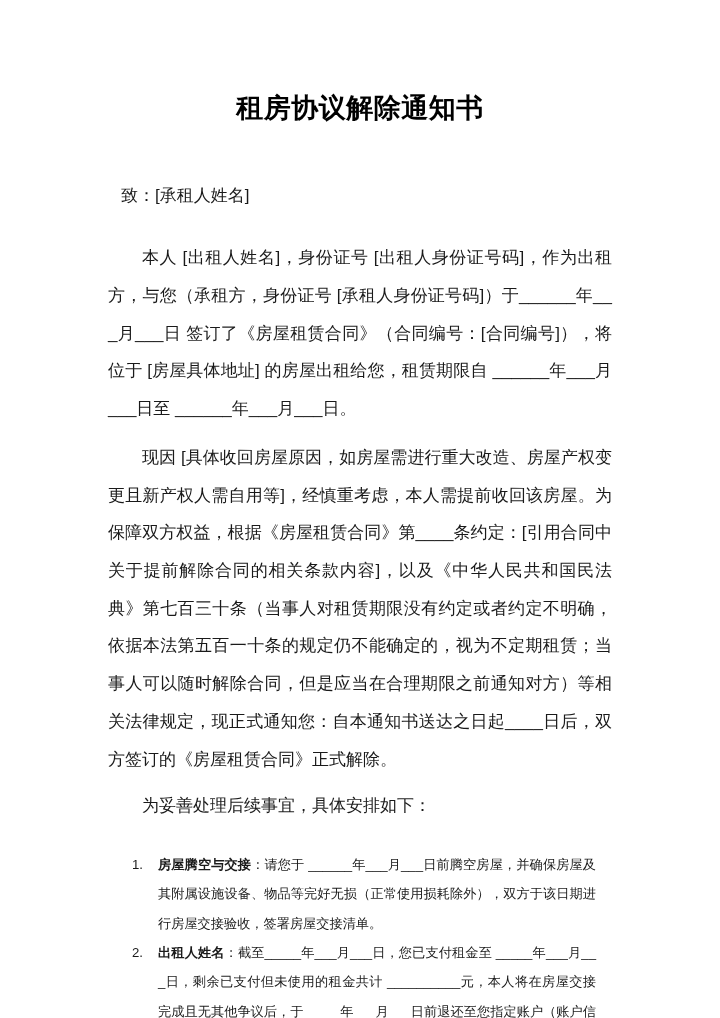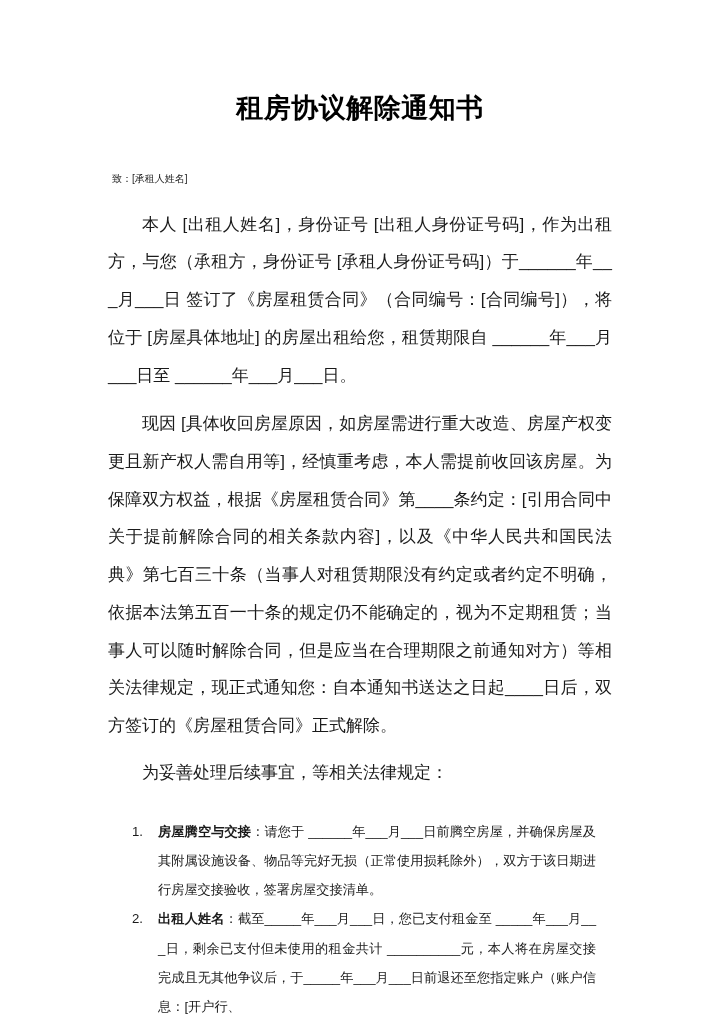--- a/index.html
+++ b/index.html
@@ -29,23 +29,23 @@
     padding-top: 92px;
     text-align: center;
     font-size: 27px;
     font-weight: bold;
     letter-spacing: 0.5px;
     line-height: 1.2;
     color: #000000;
   }
 
   .salutation {
-    margin: 4px;
+    margin: 13px;
     padding-top: 40px;
-    font-size: 10px;
+    font-size: 17px;
     line-height: 2.22;
     color: #1a1a1a;
   }
 
   p.body-para {
     margin: 0;
     padding-top: 11px;
     font-size: 17px;
     line-height: 2.22;
     text-align: justify;
@@ -97,21 +97,21 @@
 <div class="page">
 
   <h1 class="doc-title">租房协议解除通知书</h1>
 
   <p class="salutation">致：[承租人姓名]</p>
 
   <p class="body-para">本人 [出租人姓名]，身份证号 [出租人身份证号码]，作为出租方，与您（承租方，身份证号 [承租人身份证号码]）于______年___月___日 签订了《房屋租赁合同》（合同编号：[合同编号]），将位于 [房屋具体地址] 的房屋出租给您，租赁期限自 ______年___月___日至 ______年___月___日。</p>
 
   <p class="body-para">现因 [具体收回房屋原因，如房屋需进行重大改造、房屋产权变更且新产权人需自用等]，经慎重考虑，本人需提前收回该房屋。为保障双方权益，根据《房屋租赁合同》第____条约定：[引用合同中关于提前解除合同的相关条款内容]，以及《中华人民共和国民法典》第七百三十条（当事人对租赁期限没有约定或者约定不明确，依据本法第五百一十条的规定仍不能确定的，视为不定期租赁；当事人可以随时解除合同，但是应当在合理期限之前通知对方）等相关法律规定，现正式通知您：自本通知书送达之日起____日后，双方签订的《房屋租赁合同》正式解除。</p>
 
-  <p class="body-para tight">为妥善处理后续事宜，等相关法律规定：</p>
+  <p class="body-para tight">为妥善处理后续事宜，具体安排如下：</p>
 
   <ol class="arrangement-list">
     <li>
       <span class="lead">房屋腾空与交接</span><span>：请您于 ______年___月___日前腾空房屋，并确保房屋及其附属设施设备、物品等完好无损（正常使用损耗除外），双方于该日期进行房屋交接验收，签署房屋交接清单。</span>
     </li>
     <li>
       <span class="lead">出租人姓名</span><span>：截至_____年___月___日，您已支付租金至 _____年___月___日，剩余已支付但未使用的租金共计 __________元，本人将在房屋交接完成且无其他争议后，于_____年___月___日前退还至您指定账户（账户信息：[开户行、</span>
     </li>
   </ol>
 

